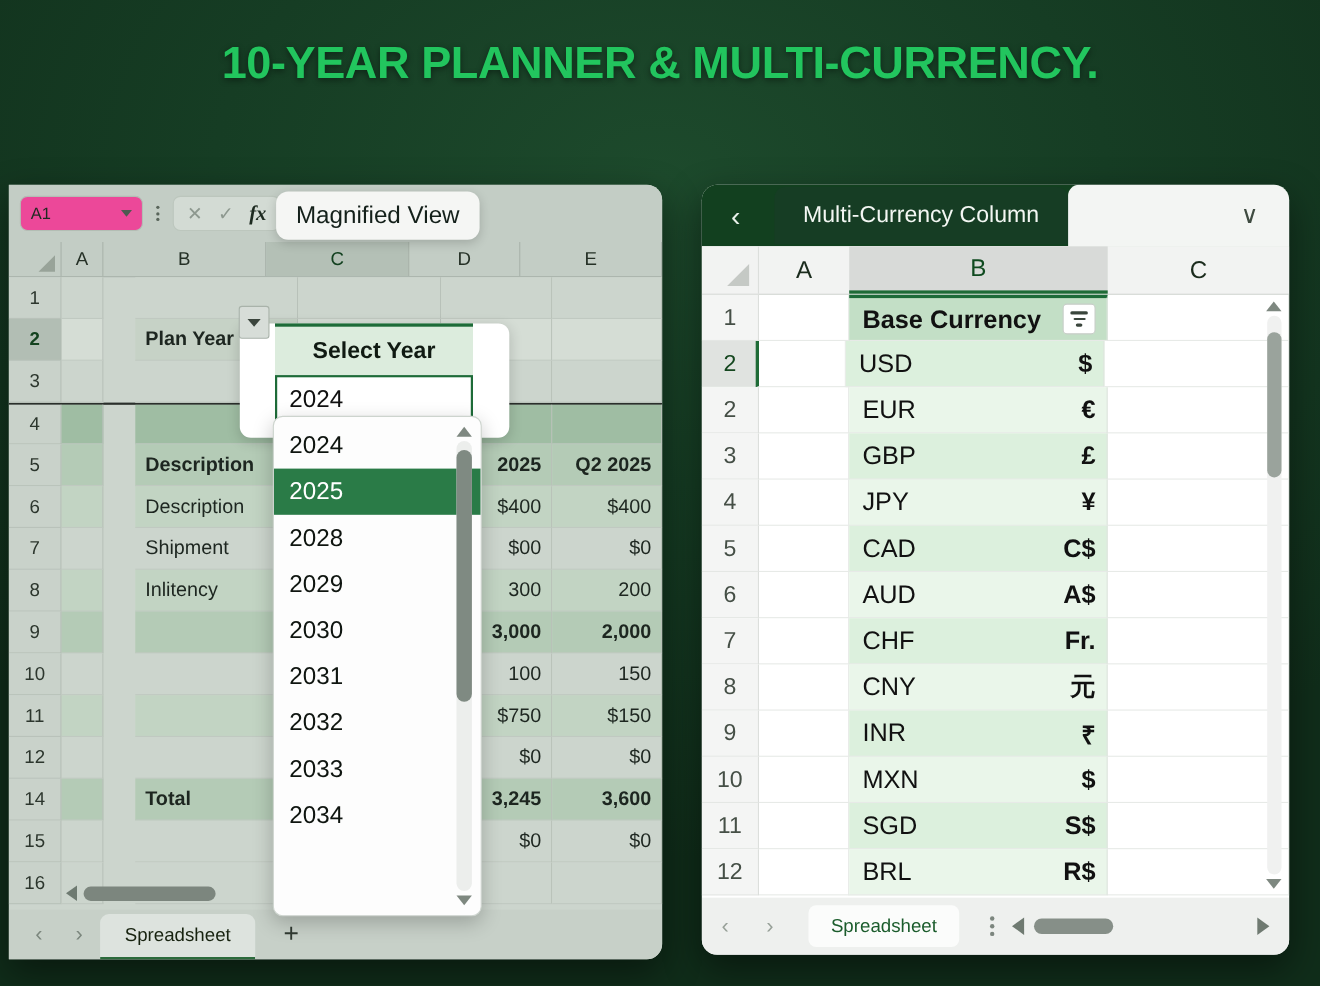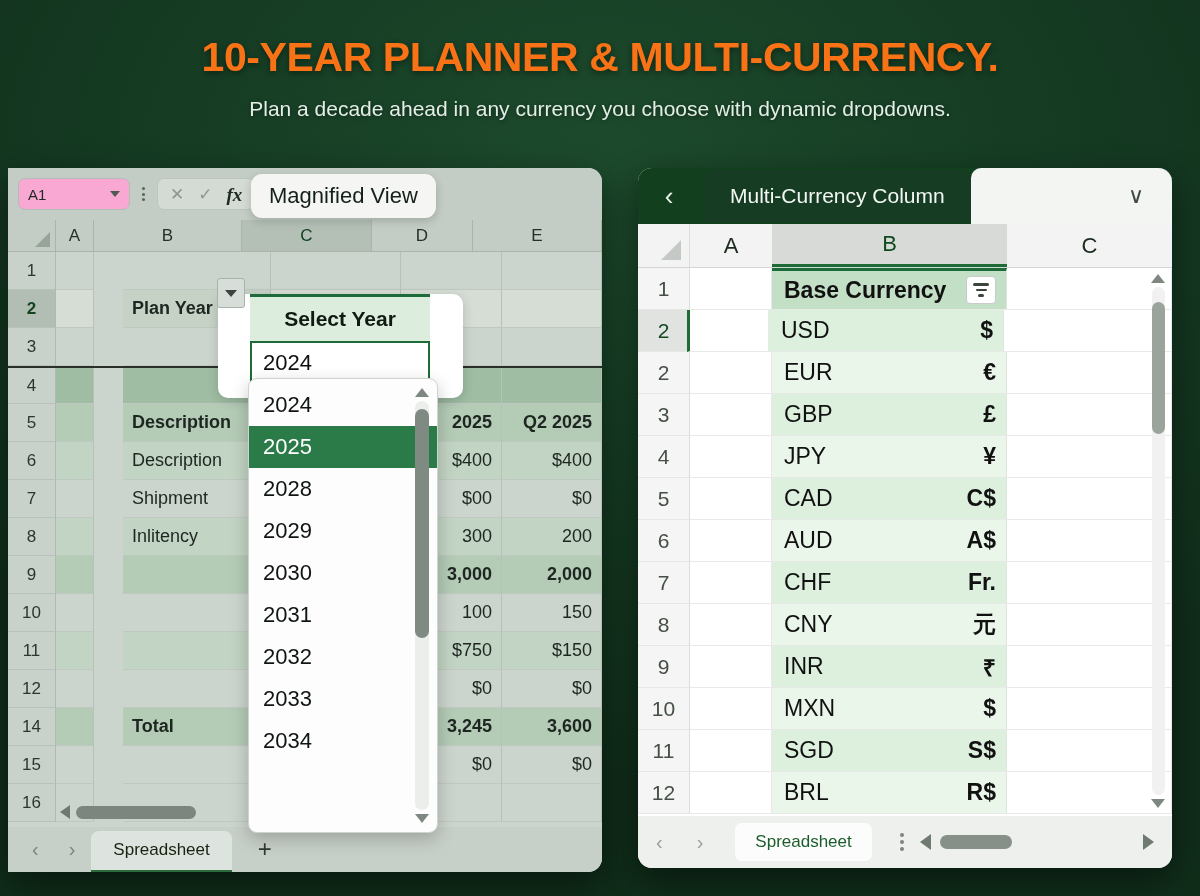--- a/index.html
+++ b/index.html
@@ -11,21 +11,21 @@
   body {
     background:
       radial-gradient(ellipse 900px 620px at 50% 18%, #1d4a2c 0%, #163d24 45%, #102d1a 100%),
       #11301c;
     position: relative;
   }
 
   
   .hero { text-align: center; padding-top: 34px; }
   .hero h1 {
-    color: #f97316;
+    color: #22c55e;
     font-size: 41px;
     font-weight: 700;
     letter-spacing: -0.4px;
     text-shadow: 0 2px 6px rgba(0,0,0,.45);
   }
   .hero p {
     color: #e3eee6;
     font-size: 21px;
     font-weight: 400;
     margin-top: 16px;
@@ -55,21 +55,21 @@
   .fbar {
     height: 52px;
     background: #c3cdc5;
     display: flex; align-items: center;
     padding: 0 10px;
     gap: 6px;
     position: relative;
   }
   .namebox {
     width: 112px; height: 32px;
-    background: #f9a8d4;
+    background: #ec4899;
     border: 1px solid #b3bdb4;
     border-radius: 7px;
     display: flex; align-items: center;
     justify-content: space-between;
     padding: 0 9px;
     font-size: 15px; color: #1e2a21;
   }
   .chev-d {
     width: 0; height: 0;
     border-left: 5px solid transparent;
@@ -330,21 +330,20 @@
   .rhs { display: flex; align-items: center; gap: 9px; margin-left: 10px; flex: 1 1 auto; }
   .rhs-l { width: 0; height: 0; border-top: 8px solid transparent; border-bottom: 8px solid transparent; border-right: 11px solid #6f7a71; }
   .rhs-r { width: 0; height: 0; border-top: 8px solid transparent; border-bottom: 8px solid transparent; border-left: 11px solid #6f7a71; margin-left: auto; }
   .rhs-bar { width: 72px; height: 14px; border-radius: 7px; background: #868f88; }
 </style>
 </head>
 <body>
 
 <div class="hero">
   <h1>10-YEAR PLANNER &amp; MULTI-CURRENCY.</h1>
-  <p>Plan a decade ahead in any currency you choose with dynamic dropdowns.</p>
 </div>
 
 <div class="panel" id="left-panel">
 
   <div class="fbar">
     <div class="namebox">
       <span>A1</span>
       <span class="chev-d"></span>
     </div>
     <div class="kebab">

